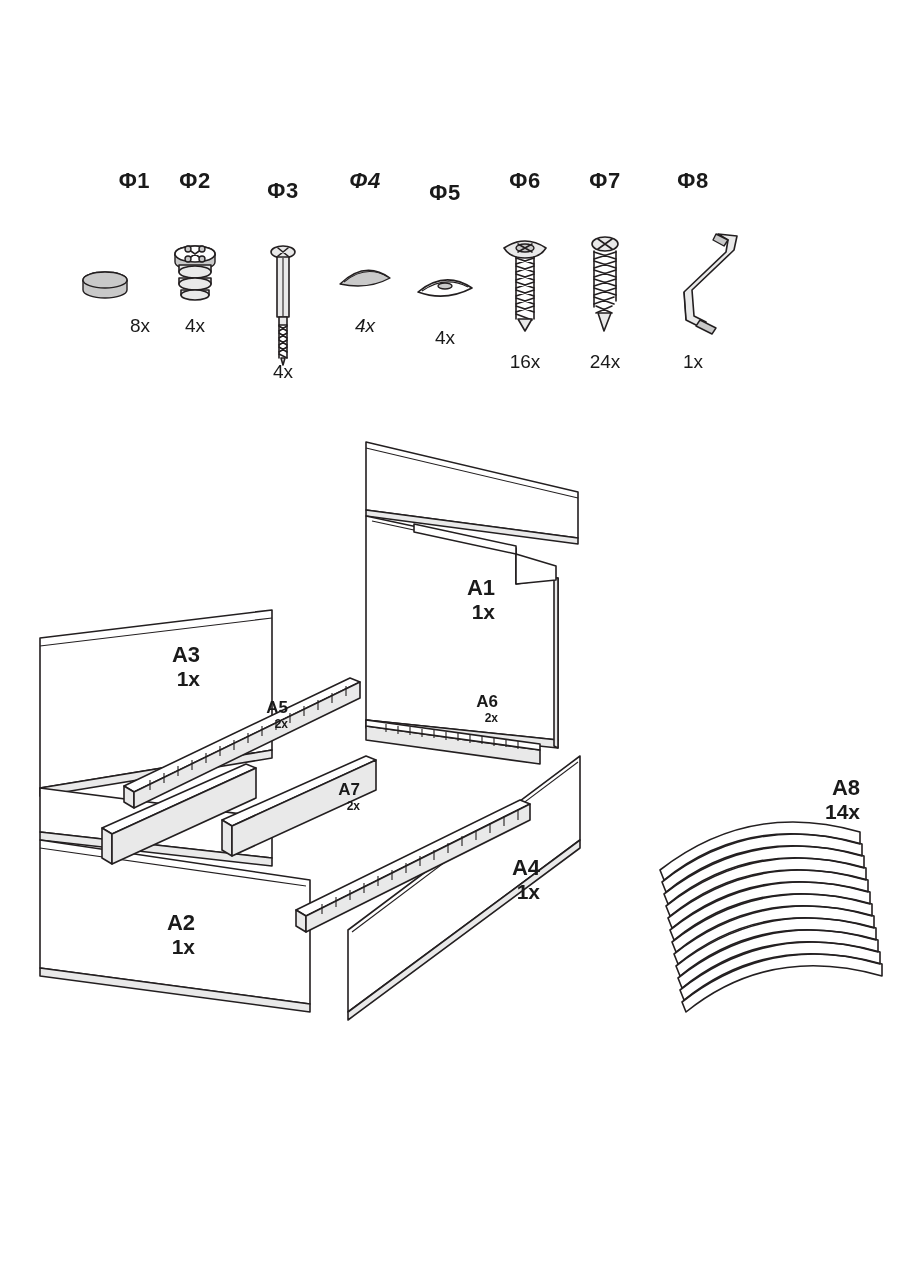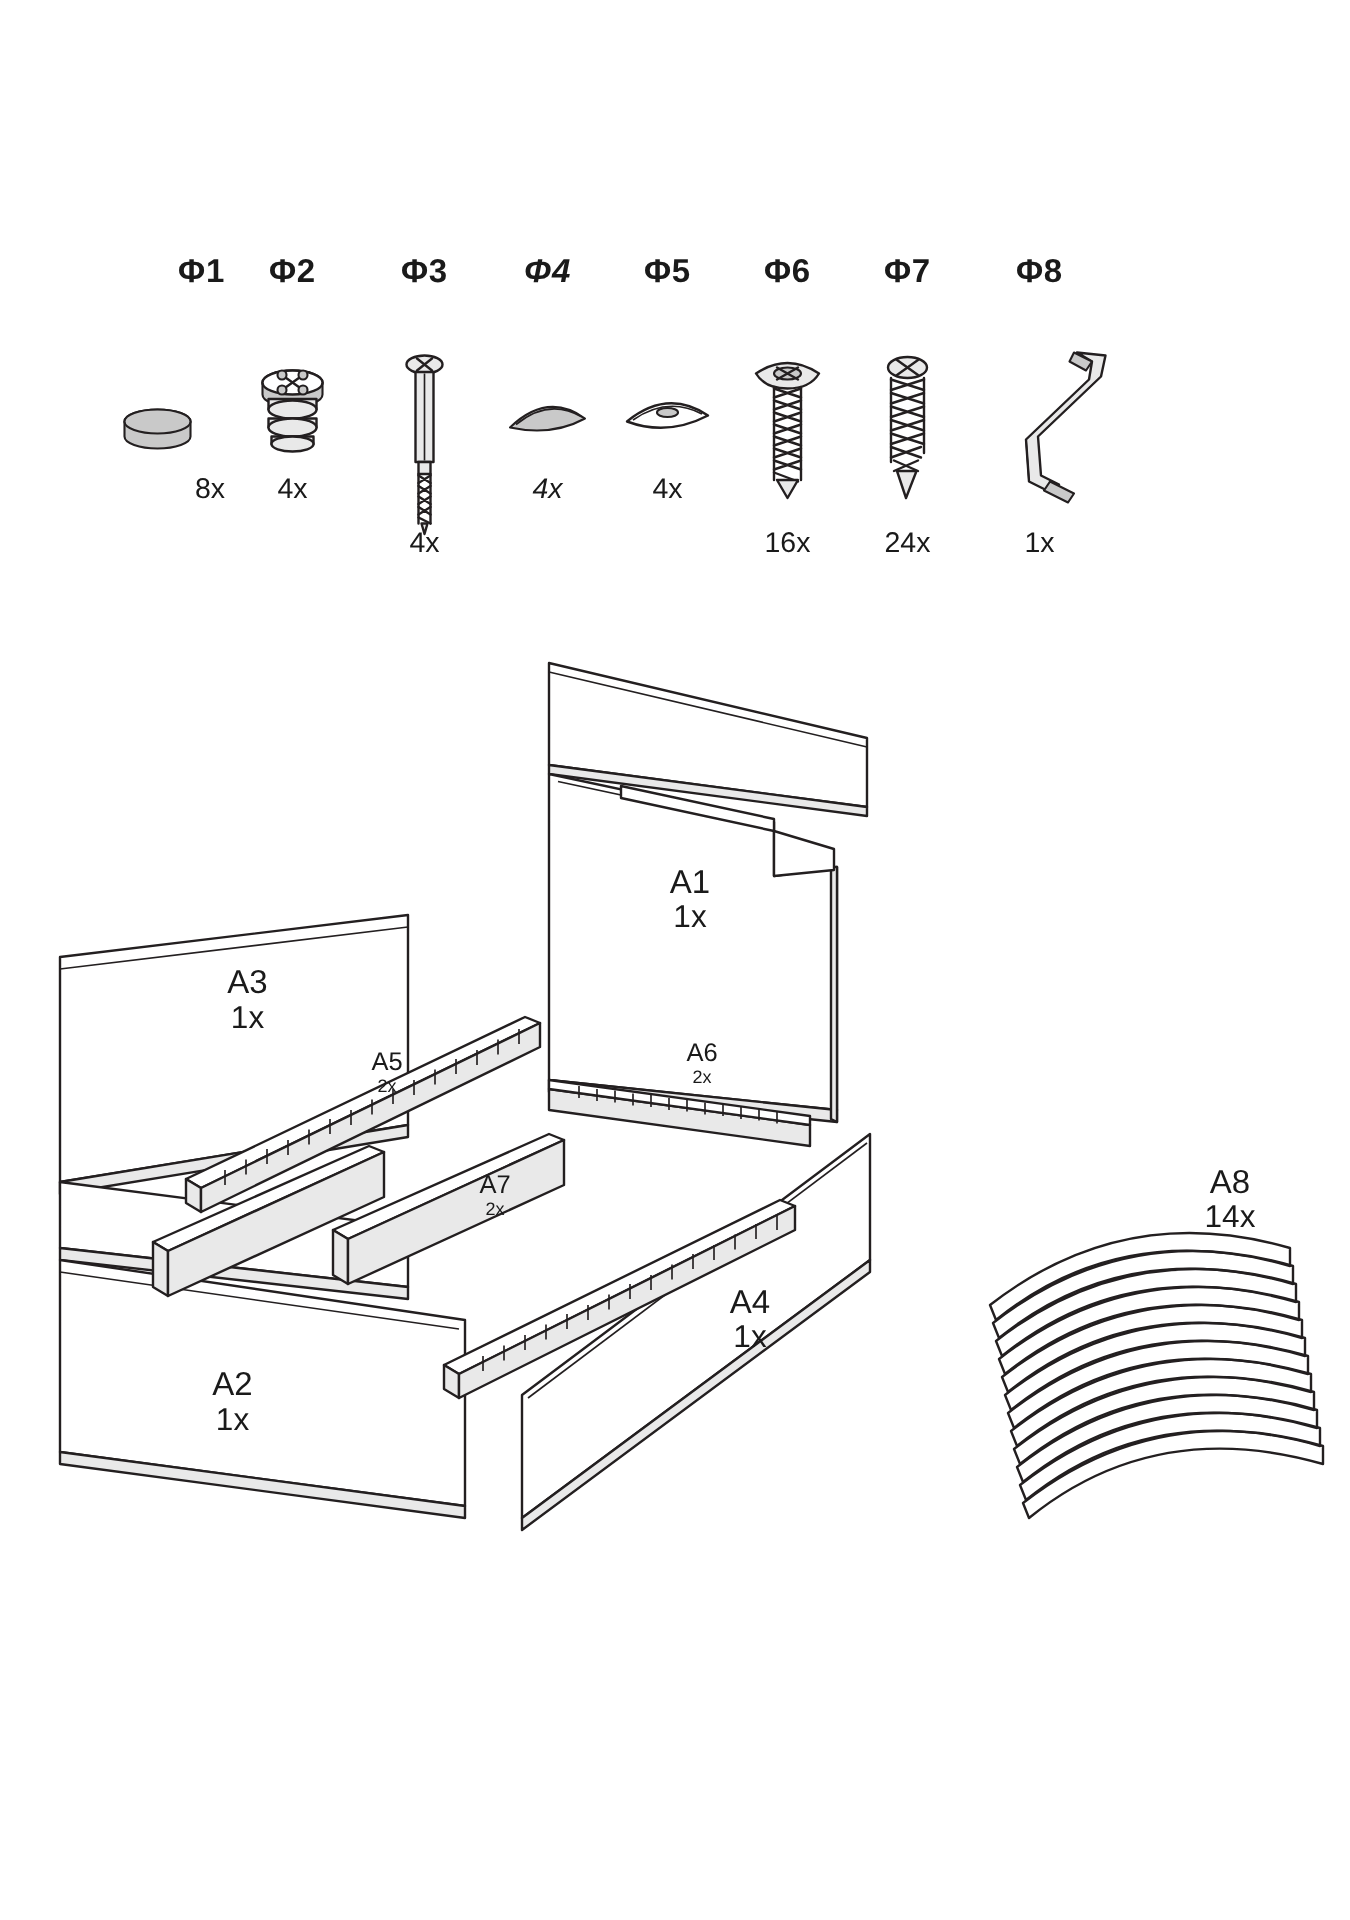--- a/index.html
+++ b/index.html
@@ -51,22 +51,22 @@
   
   .panels {
     position: absolute;
     left: 0;
     top: 420px;
     width: 900px;
     height: 650px;
   }
   .lbl {
     position: absolute;
-    text-align: center;
-    font-weight: normal;
+    text-align: right;
+    font-weight: bold;
     line-height: 1.15;
     white-space: nowrap;
   }
   .lbl .code { font-size: 22px; display: block; }
   .lbl .qty  { font-size: 21px; display: block; }
   .lbl.sm .code { font-size: 17px; }
   .lbl.sm .qty  { font-size: 12px; }
 
   svg.diagram {
     position: absolute;
@@ -140,21 +140,21 @@
           <ellipse class="edge" cx="45" cy="80" rx="16" ry="6"></ellipse>
           <path class="edge" d="M29 86 h32 v6 h-32 z"></path>
           <ellipse class="edge" cx="45" cy="92" rx="16" ry="6"></ellipse>
           <path class="edge" d="M31 98 h28 v5 h-28 z"></path>
           <ellipse class="edge" cx="45" cy="103" rx="14" ry="5"></ellipse>
         </svg>
       </div>
       <span class="qty" style="position:relative; top:-26px;">4x</span>
     </div>
 
-    <div class="hw" style="left:198px; top:0;">
+    <div class="hw" style="left:198px; top:10px;">
       <span class="code">Φ3</span>
       <div class="art">
         <svg width="90" height="170" viewBox="0 0 90 170">
           <ellipse class="edge" cx="45" cy="50" rx="12" ry="6"></ellipse>
           <path class="ln" d="M40 46 l10 8 M50 46 l-10 8"></path>
           <path class="edge" d="M39 55 h12 v60 h-12 z"></path>
           <path class="thin" d="M45 56 v58"></path>
           <path class="edge" d="M41 115 h8 v8 h-8 z"></path>
           <path class="ln" d="M41 124 l8 5 M49 124 l-8 5 M41 131 l8 5 M49 131 l-8 5 M41 138 l8 5 M49 138 l-8 5 M41 145 l8 5 M49 145 l-8 5 M41 152 l8 4"></path>
           <path class="ln" d="M41 123 v33 M49 123 v33"></path>
@@ -168,21 +168,21 @@
       <span class="code">Φ4</span>
       <div class="art">
         <svg width="90" height="150" viewBox="0 0 90 150">
           <path class="shade" d="M20 92 q25 -24 50 -6 q-22 12 -50 6 z"></path>
           <path class="thin" d="M24 90 q22 -18 44 -5"></path>
         </svg>
       </div>
       <span class="qty" style="position:relative; top:-26px;">4x</span>
     </div>
 
-    <div class="hw" style="left:360px; top:0;text-align:center;">
+    <div class="hw" style="left:360px; top:12px;text-align:center;">
       <span class="code">Φ5</span>
       <div class="art">
         <svg width="90" height="150" viewBox="0 0 90 150">
           <path class="face" d="M18 88 q27 -22 54 -4 q-27 14 -54 4 z"></path>
           <ellipse class="shade" cx="45" cy="82" rx="7" ry="3"></ellipse>
           <path class="thin" d="M22 87 q23 -16 46 -4"></path>
         </svg>
       </div>
       <span class="qty" style="position:relative; top:-26px;">4x</span>
     </div>

